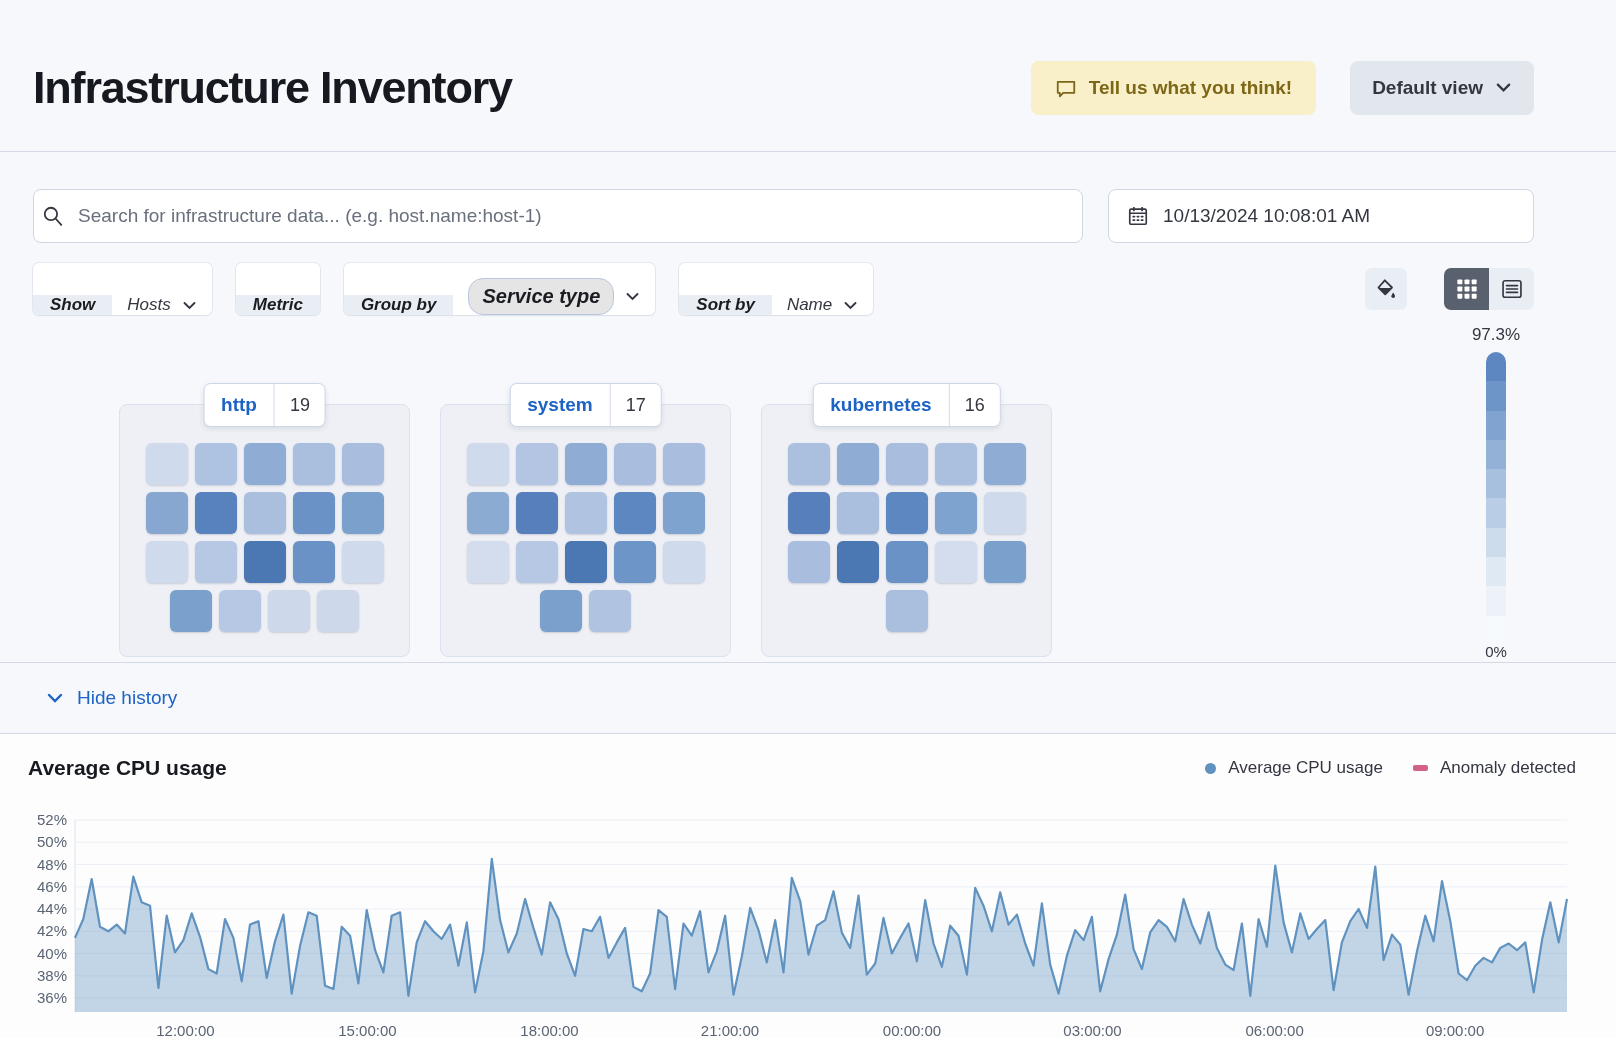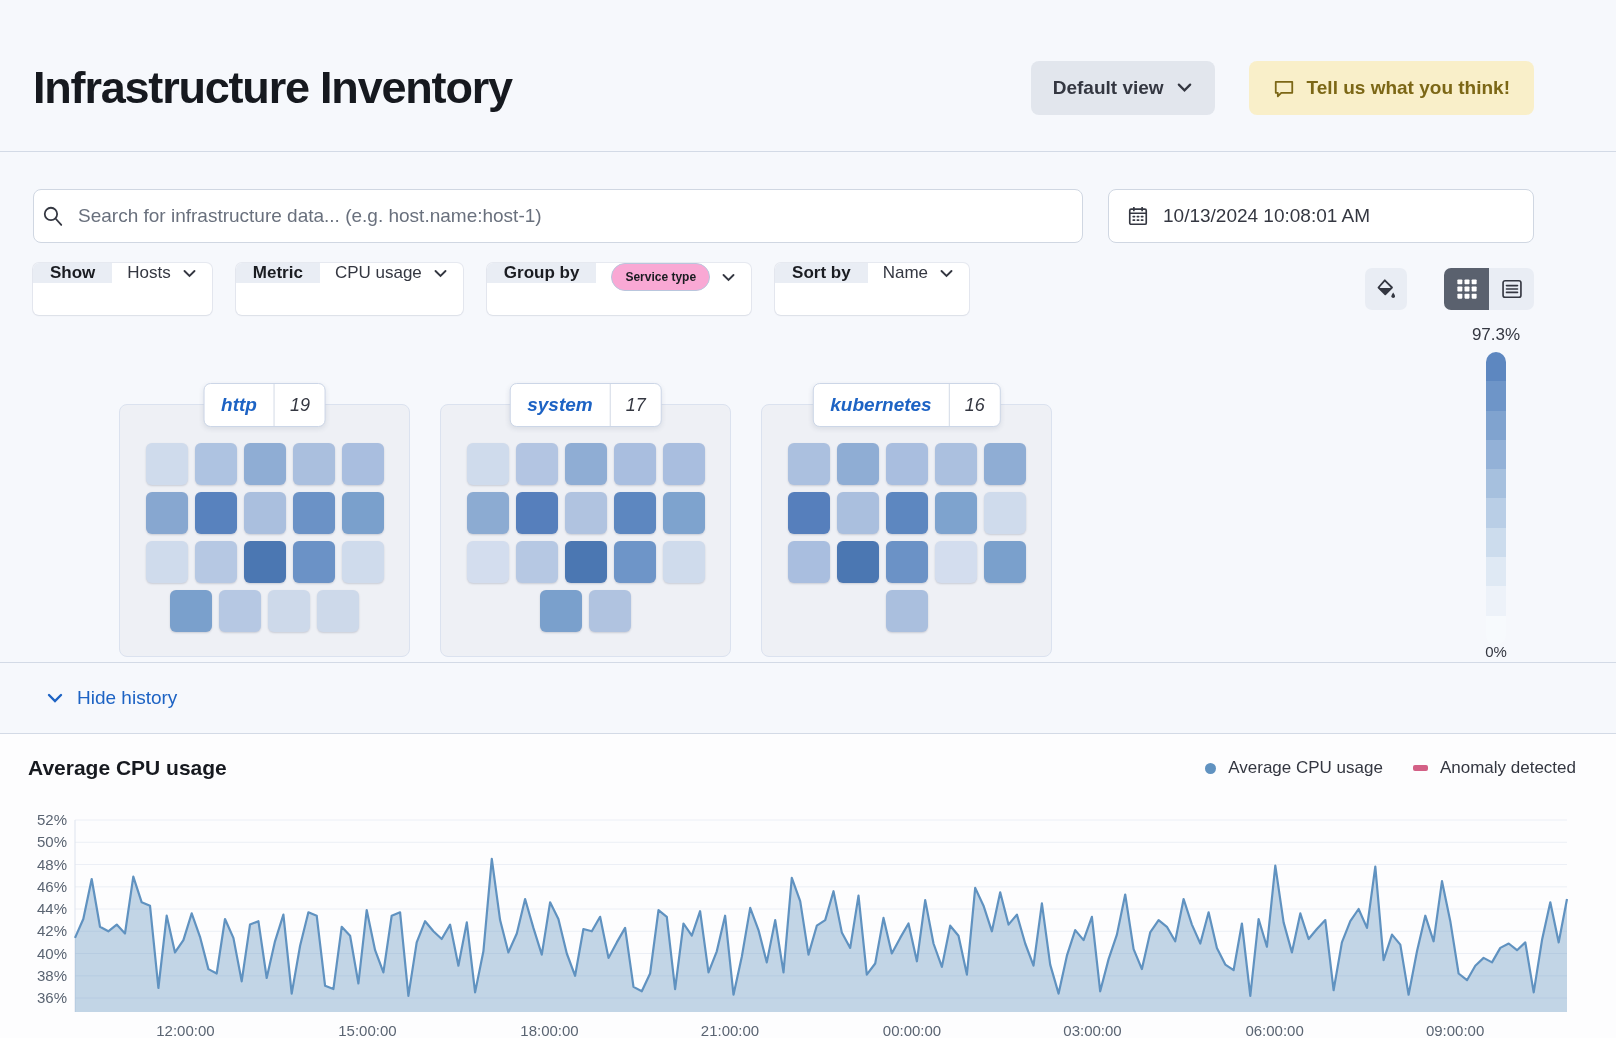--- a/index.html
+++ b/index.html
@@ -20,40 +20,40 @@
   .search-box { flex:1; height:54px; background:#fff; border:1px solid #d0d7e2; border-radius:8px;
                 display:flex; align-items:center; padding:0 8px; gap:14px; }
   .search-box input { border:none; outline:none; flex:1; font-size:19px; font-family:inherit; color:#343741; background:transparent; }
   .search-box input::placeholder { color:#69707d; }
   .date-box { width:426px; height:54px; background:#fff; border:1px solid #d0d7e2; border-radius:8px;
               display:flex; align-items:center; padding:0 18px; gap:14px; font-size:19px; color:#343741; cursor:pointer; }
   .btn-autorefresh { width:194px; background:#cfe1f6; color:#1b5ebe; }
 
   
   .filters-row { display:flex; align-items:center; gap:24px; padding:20px 82px 0 33px; }
-  .control-group { display:inline-flex; align-items:flex-start; background:#fff; border-radius:6px; overflow:hidden;
-                   box-shadow:0 0 0 1px rgba(25,45,80,0.07), 0 1px 2px rgba(25,45,80,0.05); height:52px; }
+  .control-group { display:inline-flex; align-items:flex-end; background:#fff; border-radius:6px; overflow:hidden;
+                   box-shadow:0 0 0 1px rgba(25,45,80,0.07), 0 1px 2px rgba(25,45,80,0.05); height:52px;font-style:italic; }
   .control-label { background:#e9edf4; font-weight:700; font-size:17px; color:#1a1c21; display:flex; align-items:center; padding:0 17px; }
   .control-value { display:flex; align-items:center; gap:11px; padding:0 15px; font-size:17px; color:#343741; cursor:pointer; }
-  .pill { border:1px solid #b9c6dd; border-radius:15px; padding:6px 13px; font-weight:700; font-size:12px; color:#1a1c21; background:#f9a8d4; }
+  .pill { border:1px solid #b9c6dd; border-radius:15px; padding:6px 13px; font-weight:700; font-size:20px; color:#1a1c21; background:#e5e5e5; }
   .icon-tools { margin-left:auto; display:flex; align-items:center; gap:37px; }
   .icon-btn { width:42px; height:42px; border-radius:7px; background:#e9edf4; border:none; display:flex; align-items:center; justify-content:center; cursor:pointer; }
   .seg-toggle { display:flex; border-radius:7px; overflow:hidden; }
   .seg { width:45px; height:42px; display:flex; align-items:center; justify-content:center; cursor:pointer; border:none; }
   .seg.on  { background:#5a616e; }
   .seg.off { background:#e9edf4; }
 
   
   .waffle-section { position:relative; height:348px; border-bottom:1px solid #d3dae6; overflow:hidden; }
   .groups-wrap { position:absolute; left:119px; top:89px; display:flex; gap:30px; align-items:flex-start; }
   .group-panel { width:291px; background:#eef0f5; border:1px solid #dbe2ef; border-radius:8px;
                  position:relative; padding:31px 0 24px 0; }
   .group-badge { position:absolute; top:-22px; left:50%; transform:translateX(-50%); height:44px;
                  background:#fff; border:1px solid #ccd6e7; border-radius:7px; display:flex; align-items:stretch;
-                 box-shadow:0 2px 5px rgba(40,55,90,0.10); white-space:nowrap;font-style:italic; }
+                 box-shadow:0 2px 5px rgba(40,55,90,0.10); white-space:nowrap; }
   .group-badge .gname { display:flex; align-items:center; padding:0 17px; color:#1d63c4; font-weight:700; font-size:19px; cursor:pointer; }
   .group-badge .gsep  { width:1px; background:#d3dae6; }
   .group-badge .gcount{ display:flex; align-items:center; padding:0 15px; color:#343741; font-size:18px; }
   .tile-row { display:flex; justify-content:center; gap:7px; margin-top:7px; }
   .tile-row:first-of-type { margin-top:0; }
   .tile { width:42px; height:42px; border-radius:6px; box-shadow:0 1px 2px rgba(33,43,70,0.18); cursor:pointer; }
 
   .scale-legend { position:absolute; right:88px; top:10px; width:64px; text-align:center; }
   .scale-max { font-size:17px; color:#343741; }
   .scale-bar { width:20px; height:293px; margin:7px auto 0 auto; border-radius:10px; overflow:hidden; display:flex; flex-direction:column; }
@@ -73,36 +73,36 @@
   .legend-dot { width:11px; height:11px; border-radius:50%; }
   .legend-bar { width:15px; height:6px; border-radius:2px; }
   .chart-holder { margin:10px 0 0 33px; }
 </style>
 </head>
 <body>
 
 <div class="topbar">
   <h1 class="page-title">Infrastructure Inventory</h1>
   <div class="topbar-actions">
+    <button class="btn btn-feedback">
+      <span style="display:flex">
+        <svg width="22" height="22" viewBox="0 0 16 16" fill="none" stroke="#7c6716" stroke-width="1.3">
+          <path d="M2 3.5h12v8H6l-2.5 2.5V11.5H2z" stroke-linejoin="round"></path>
+        </svg>
+      </span>
+      <span>Tell us what you think!</span>
+    </button>
     <button class="btn btn-view">
       <span>Default view</span>
       <span style="display:flex">
         <svg width="17" height="17" viewBox="0 0 12 12" fill="none" stroke="#343741" stroke-width="1.6" stroke-linecap="round">
             <path d="M2 4l4 4 4-4"></path>
           </svg>
       </span>
     </button>
-    <button class="btn btn-feedback">
-      <span style="display:flex">
-        <svg width="22" height="22" viewBox="0 0 16 16" fill="none" stroke="#7c6716" stroke-width="1.3">
-          <path d="M2 3.5h12v8H6l-2.5 2.5V11.5H2z" stroke-linejoin="round"></path>
-        </svg>
-      </span>
-      <span>Tell us what you think!</span>
-    </button>
   </div>
 </div>
 
 <div class="query-row">
   <div class="search-box">
     <span style="display:flex">
       <svg width="22" height="22" viewBox="0 0 16 16" fill="none" stroke="#343741" stroke-width="1.3">
         <circle cx="6.5" cy="6.5" r="4.5"></circle>
           <path d="M10 10l4 4.5" stroke-linecap="round"></path>
       </svg>
@@ -126,26 +126,20 @@
     <span class="control-label">Show</span>
     <span class="control-value">
       <span>Hosts</span>
       <svg width="15" height="15" viewBox="0 0 12 12" fill="none" stroke="#343741" stroke-width="1.5" stroke-linecap="round">
           <path d="M2 4l4 4 4-4"></path>
         </svg>
     </span>
   </div>
   <div class="control-group">
     <span class="control-label">Metric</span>
-    <span class="control-value">
-      <span>CPU usage</span>
-      <svg width="15" height="15" viewBox="0 0 12 12" fill="none" stroke="#343741" stroke-width="1.5" stroke-linecap="round">
-          <path d="M2 4l4 4 4-4"></path>
-        </svg>
-    </span>
   </div>
   <div class="control-group">
     <span class="control-label">Group by</span>
     <span class="control-value">
       <span class="pill">Service type</span>
       <svg width="15" height="15" viewBox="0 0 12 12" fill="none" stroke="#343741" stroke-width="1.5" stroke-linecap="round">
           <path d="M2 4l4 4 4-4"></path>
         </svg>
     </span>
   </div>

